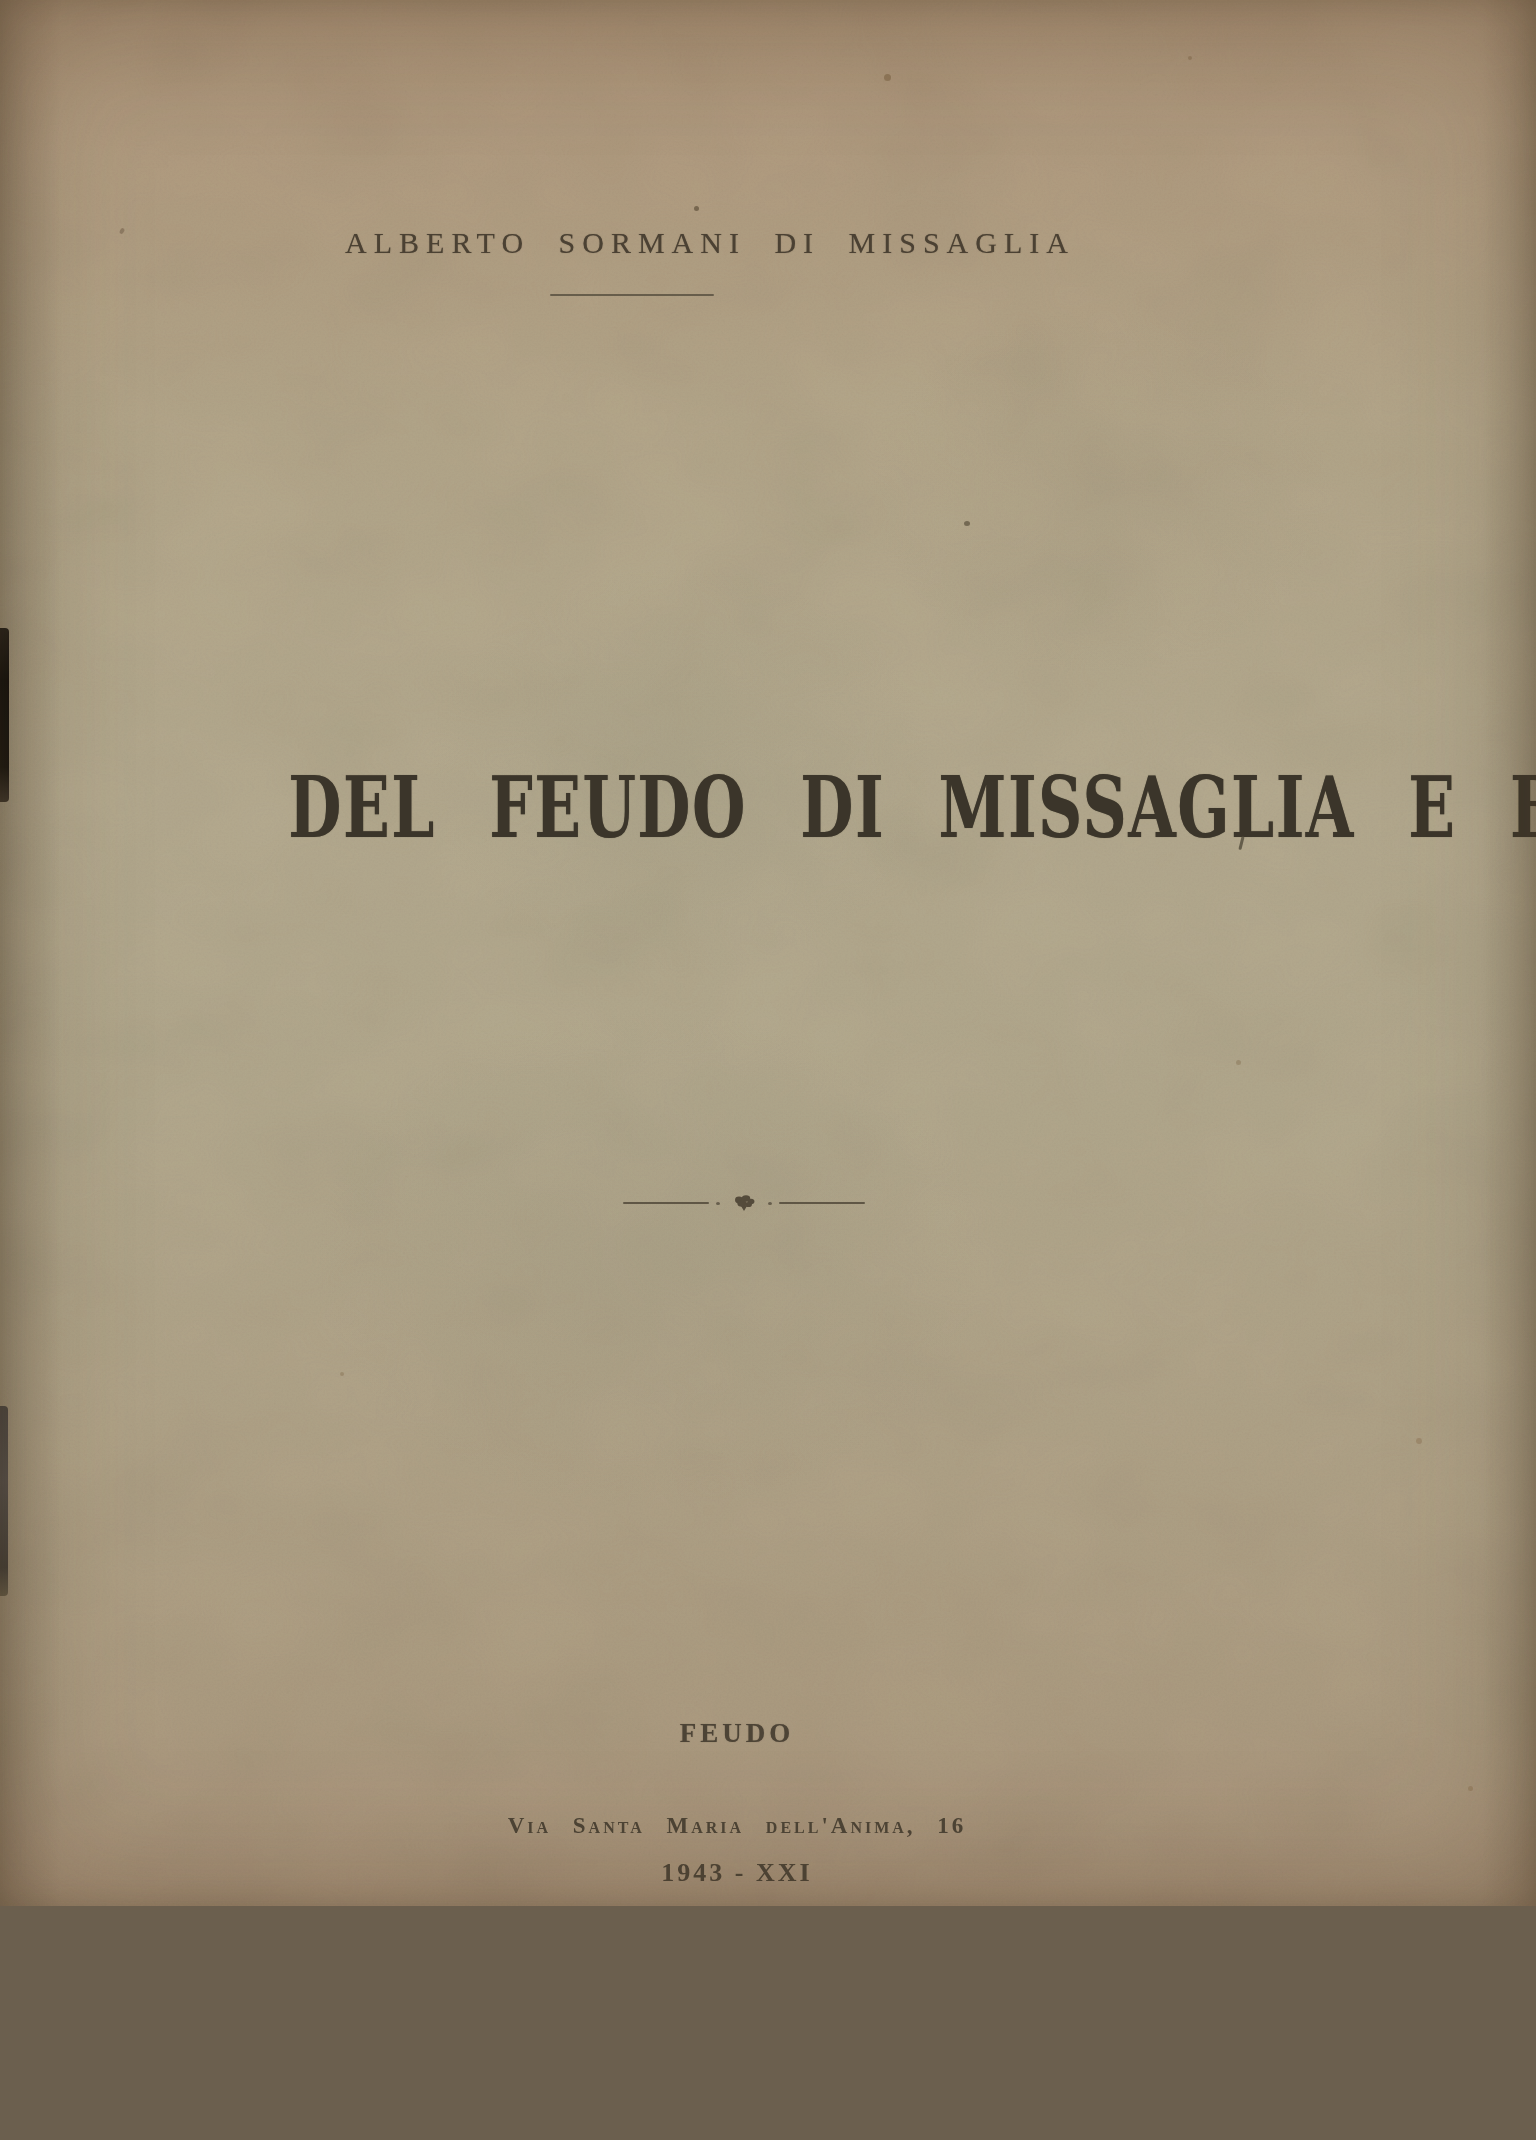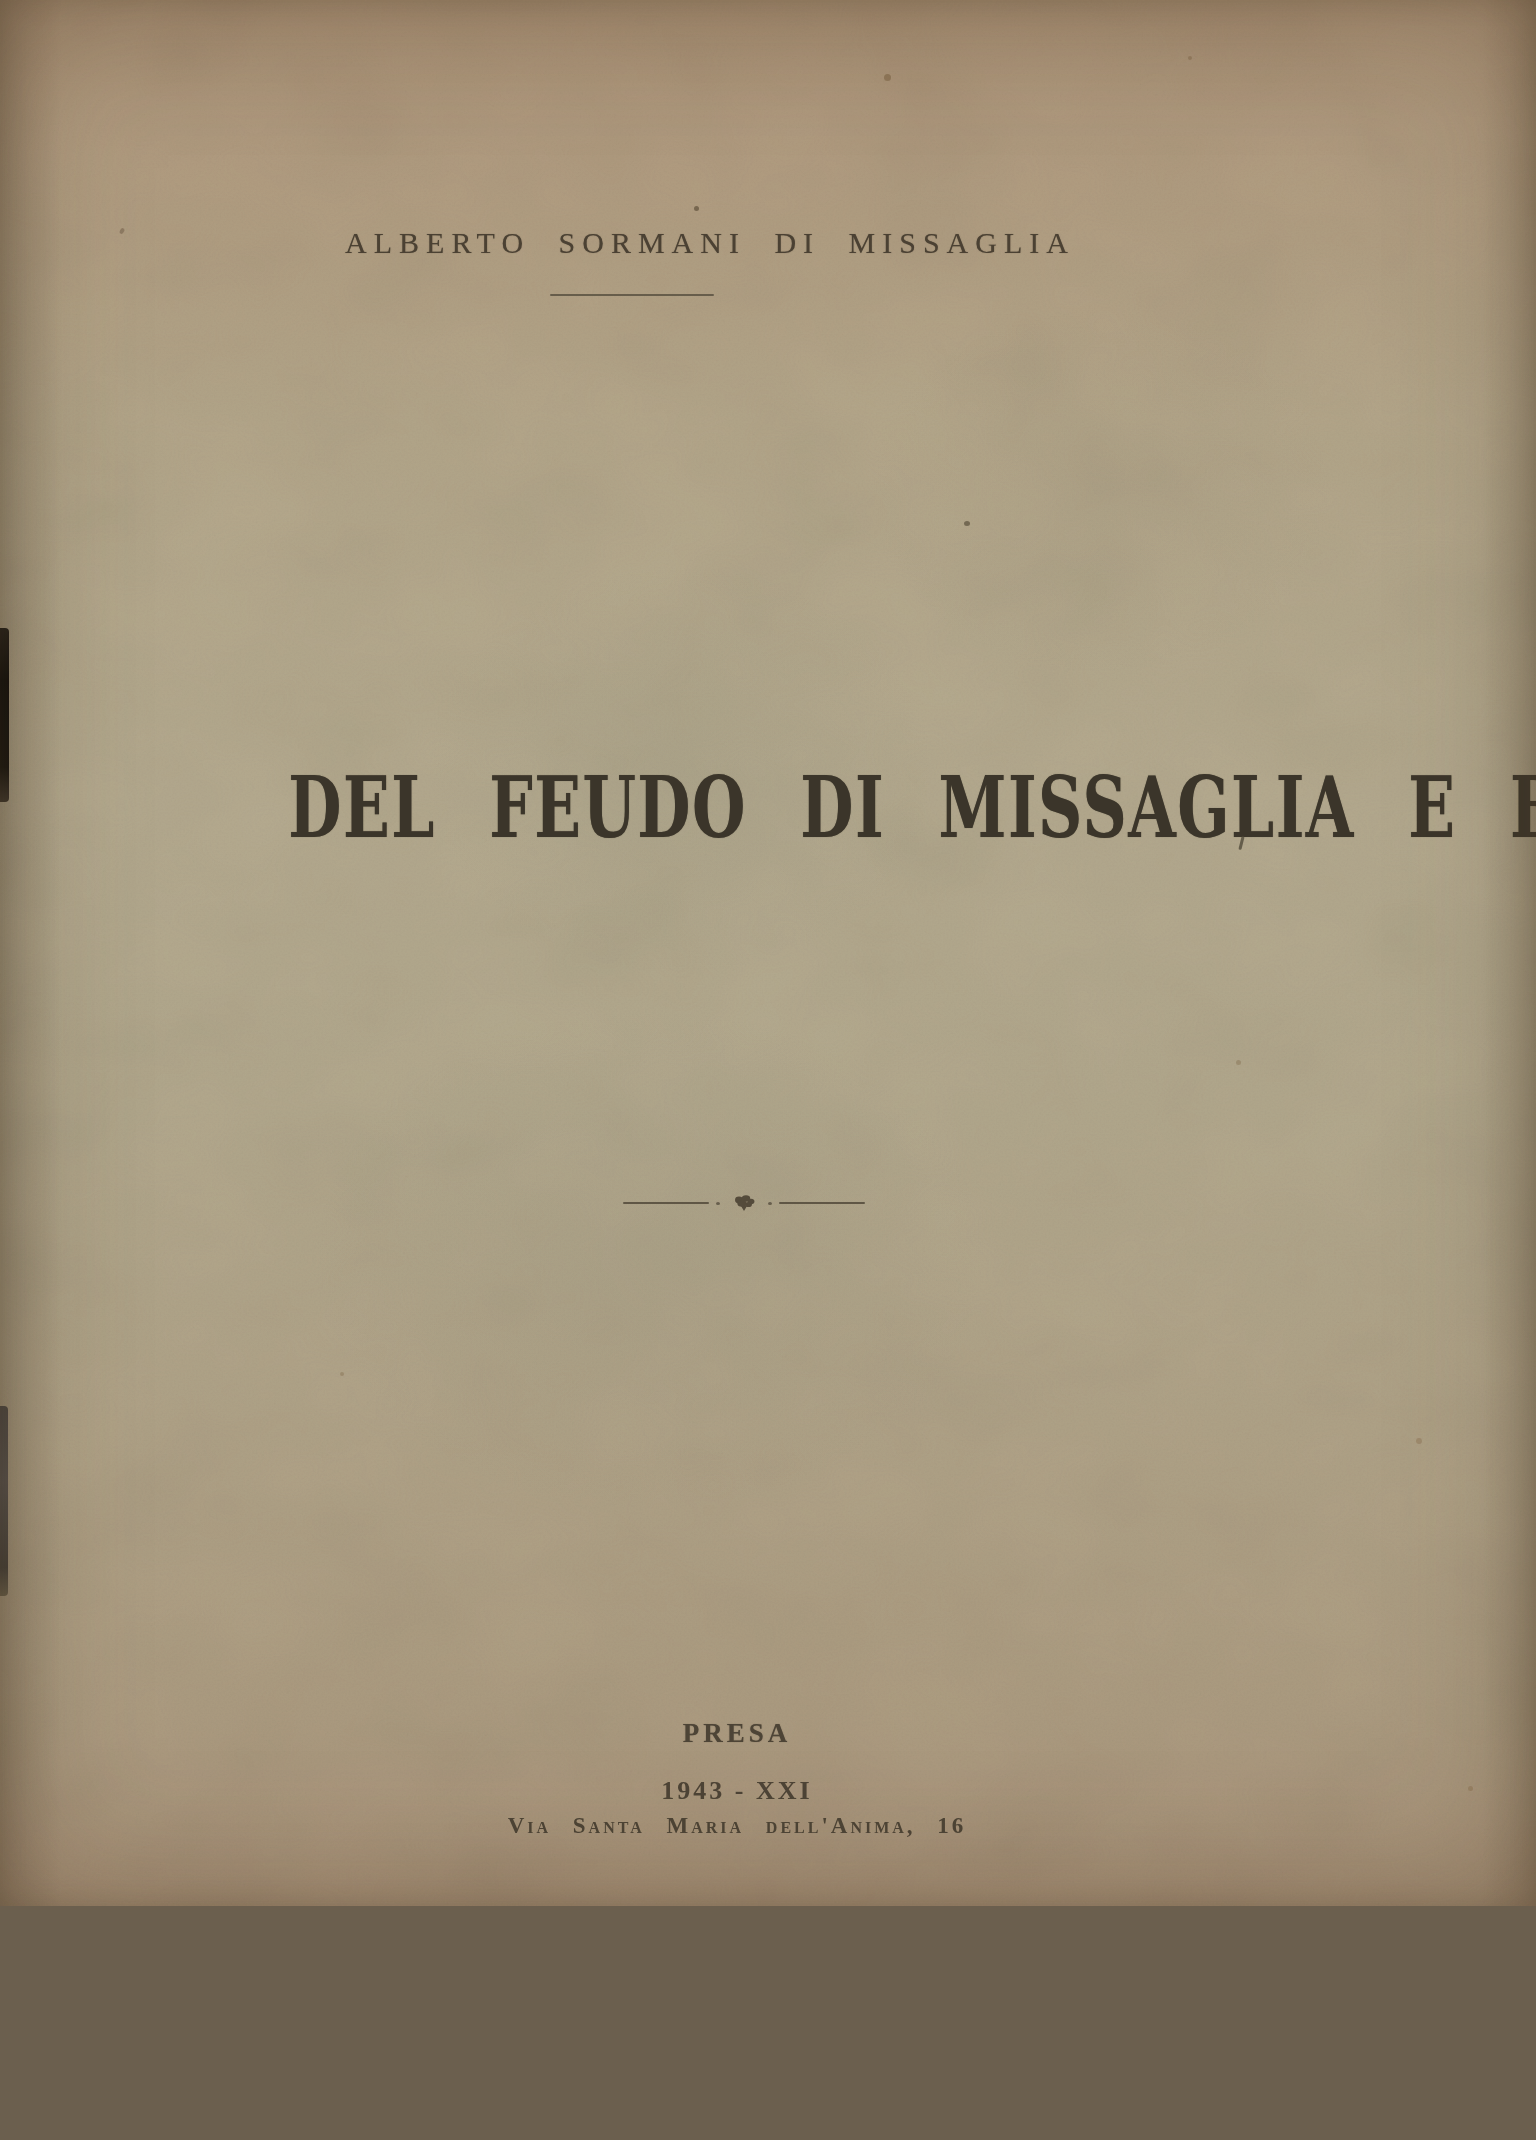--- a/index.html
+++ b/index.html
@@ -37,21 +37,21 @@
 
   .divider{position:absolute;top:1192px;left:0;width:1488px;display:flex;align-items:center;justify-content:center;gap:7px;color:#4c4334;}
   .div-line{display:inline-block;width:86px;height:2px;background:#4c4334;opacity:.8;border-radius:1px;}
   .div-dot{display:inline-block;width:4px;height:3px;background:#4c4334;opacity:.7;border-radius:50%;}
   .div-orn{display:inline-block;line-height:0;opacity:.9;}
 
   .imprint{position:absolute;left:0;width:1474px;text-align:center;color:#4d4436;white-space:nowrap;}
   .city{top:1718px;font-size:27px;letter-spacing:4px;font-weight:600;text-shadow:0 0 1px rgba(77,68,54,.5);}
   .publisher{top:1764px;font-size:27px;letter-spacing:5px;word-spacing:16px;font-weight:600;text-shadow:0 0 1px rgba(77,68,54,.5);}
   .address{top:1813px;font-size:23px;letter-spacing:3px;word-spacing:13px;font-variant:small-caps;font-weight:600;}
-  .year{top:1776px;font-size:26px;letter-spacing:3px;font-weight:600;font-family:Liberation Serif, serif;}
+  .year{top:1858px;font-size:26px;letter-spacing:3px;font-weight:600;font-family:Liberation Serif, serif;}
 
   .binding-mark{position:absolute;left:0;border-radius:0 4px 4px 0;pointer-events:none;}
   .bm-top{top:628px;width:9px;height:174px;background:linear-gradient(180deg,#201c16,#0d0b08 30%,#14110c 80%,#3a3228);} 
   .bm-bottom{top:1406px;width:8px;height:190px;background:linear-gradient(180deg,#3e3a38,#4a4544 40%,#37332f 85%,#5c5340);opacity:.88;}
   .corner-mark{position:absolute;left:14px;top:2112px;width:26px;height:13px;background:#332c23;opacity:.65;transform:rotate(38deg);border-radius:3px;}
 
   .speck{position:absolute;border-radius:50%;pointer-events:none;}
   .stray-apostrophe{position:absolute;left:1240px;top:836px;width:3px;height:14px;background:#514b3b;opacity:.8;border-radius:2px;transform:rotate(14deg);}
 </style>
 </head>
@@ -97,21 +97,21 @@
           <ellipse cx="15" cy="11.5" rx="4.6" ry="3.2"></ellipse>
           <ellipse cx="21.5" cy="12.5" rx="3.4" ry="2.6"></ellipse>
           <path d="M14 14 L20 14 L17 19 Z"></path>
         </g>
       </svg>
     </span>
     <span class="div-dot"></span>
     <span class="div-line"></span>
   </div>
 
-  <div class="imprint textline city">PRESA</div>
+  <div class="imprint textline city">FEUDO</div>
   <div class="imprint textline address">Via Santa Maria dell'Anima, 16</div>
   <div class="imprint textline year">1943 - XXI</div>
 
   <div class="binding-mark bm-top"></div>
   <div class="binding-mark bm-bottom"></div>
   <div class="corner-mark"></div>
 
   <div class="speck" style="left:884px;top:74px;width:7px;height:7px;background:#6f5636;opacity:.45;"></div>
   <div class="speck" style="left:1188px;top:56px;width:4px;height:4px;background:#6f5636;opacity:.35;"></div>
   <div class="speck" style="left:694px;top:206px;width:5px;height:5px;background:#4a3c28;opacity:.55;"></div>

